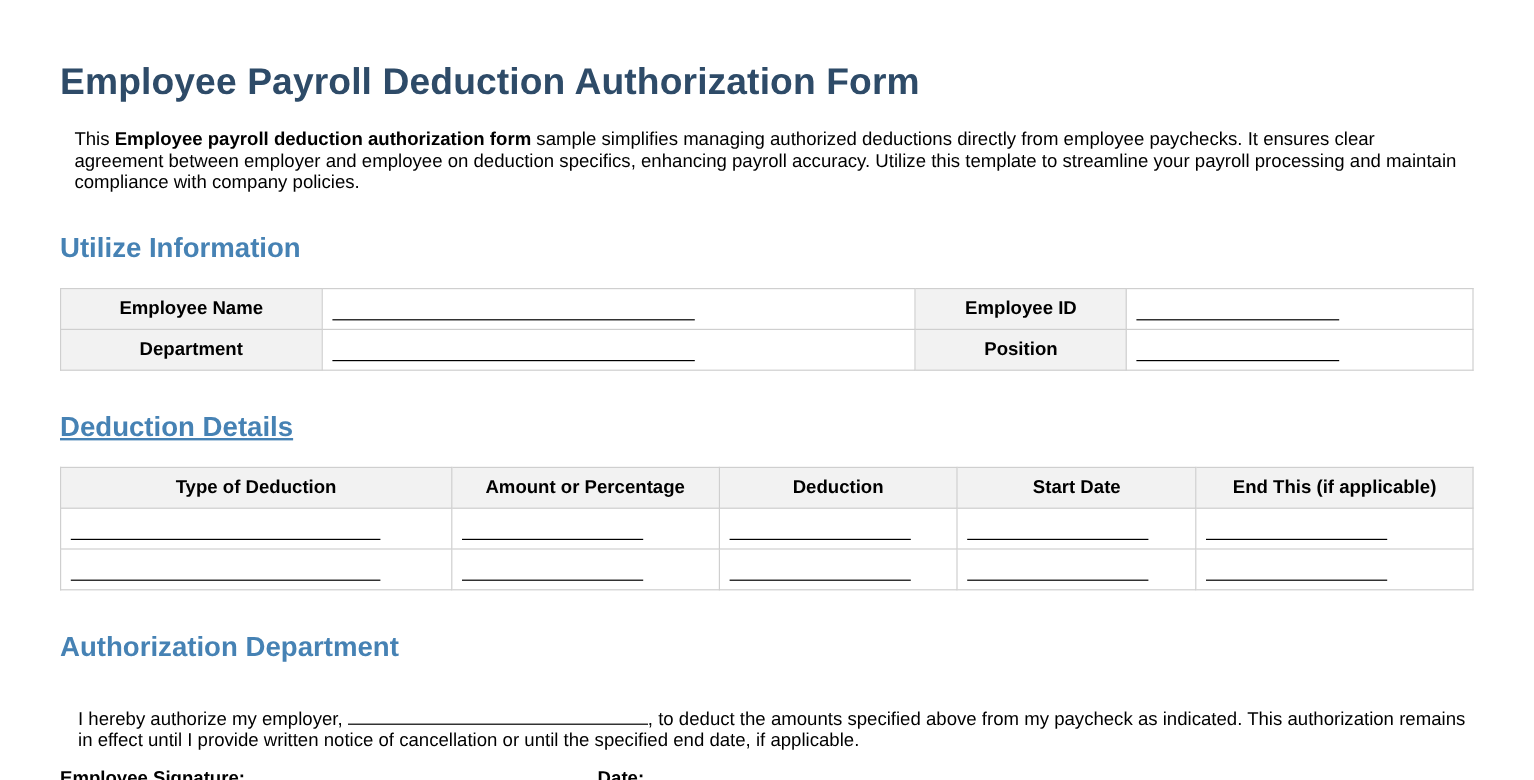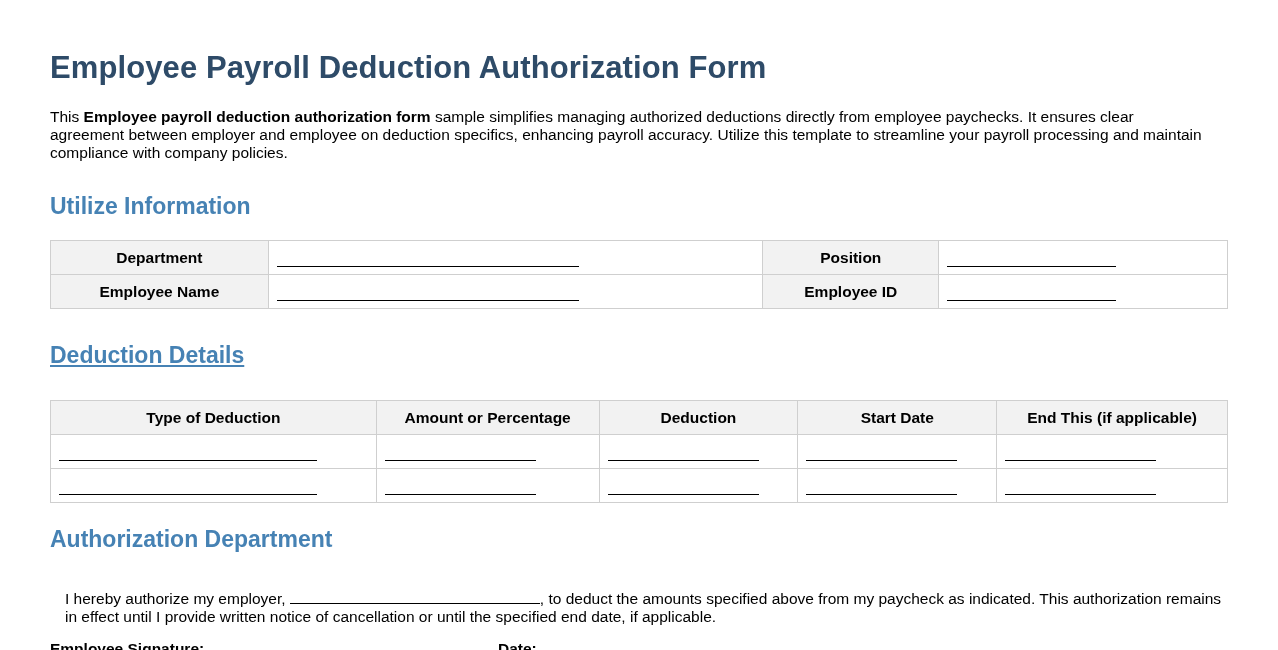--- a/index.html
+++ b/index.html
@@ -1,19 +1,19 @@
 <!DOCTYPE html>
 <html><head>
 <meta charset="utf-8">
 <style>
   html, body { margin:0; padding:0; background:#ffffff; }
   body { width:1278px; height:650px; overflow:hidden; font-family:"Liberation Sans", sans-serif; color:#000; }
   .page { position:absolute; left:50px; top:0; width:1178px; }
   h1 { position:absolute; top:50px; left:0; margin:0; font-size:31px; font-weight:bold; color:#2e4b68; white-space:nowrap; letter-spacing:0.1px; }
-  .intro { position:absolute; top:108px; left:0; width:1160px; margin:0; font-size:15.5px; line-height:18px; }
+  .intro { position:absolute; top:108px; left:12px; width:1160px; margin:0; font-size:15.5px; line-height:18px; }
   h2 { position:absolute; left:0; margin:0; font-size:23px; font-weight:bold; color:#4682b4; white-space:nowrap; }
   table { position:absolute; left:0; border-collapse:collapse; width:1178px; font-size:15.5px; }
   td, th { border:1px solid #cfcfcf; height:34px; padding:0 8px; box-sizing:border-box; }
   th, td.lbl { background:#f2f2f2; font-weight:bold; text-align:center; }
   td.blank { text-align:left; }
   .blank-line { display:inline-block; border-bottom:1px solid #000; height:18px; vertical-align:bottom; }
   .stmt { position:absolute; top:573px; left:0; width:1170px; margin:15px; font-size:15.5px; line-height:18px; }
   .inline-blank { display:inline-block; width:250px; border-bottom:1px solid #000; height:15px; }
   .sig { position:absolute; top:640px; font-size:15.5px; font-weight:bold; white-space:nowrap; }
 </style>
@@ -29,37 +29,37 @@
 
   <table style="top:240px;">
     <colgroup>
         <col style="width:218px">
         <col style="width:495px">
         <col style="width:176px">
         <col style="width:289px">
       </colgroup>
     <tbody>
         <tr>
+      <td class="lbl">Employee Name</td>
+      <td class="blank"><span class="blank-line" style="width:302px"></span></td>
+      <td class="lbl">Employee ID</td>
+      <td class="blank"><span class="blank-line" style="width:169px"></span></td>
+    </tr>
+    <tr>
       <td class="lbl">Department</td>
       <td class="blank"><span class="blank-line" style="width:302px"></span></td>
       <td class="lbl">Position</td>
-      <td class="blank"><span class="blank-line" style="width:169px"></span></td>
-    </tr>
-    <tr>
-      <td class="lbl">Employee Name</td>
-      <td class="blank"><span class="blank-line" style="width:302px"></span></td>
-      <td class="lbl">Employee ID</td>
       <td class="blank"><span class="blank-line" style="width:169px"></span></td>
     </tr>
   </tbody>
     </table>
 
   <h2 style="top:342px;text-decoration:underline;">Deduction Details</h2>
 
-  <table style="top:400px;">
+  <table style="top:389px;">
     <colgroup>
         <col style="width:326px">
         <col style="width:223px">
         <col style="width:199px">
         <col style="width:199px">
         <col style="width:231px">
       </colgroup>
     <tbody>
         <tr>
       <th>Type of Deduction</th>

